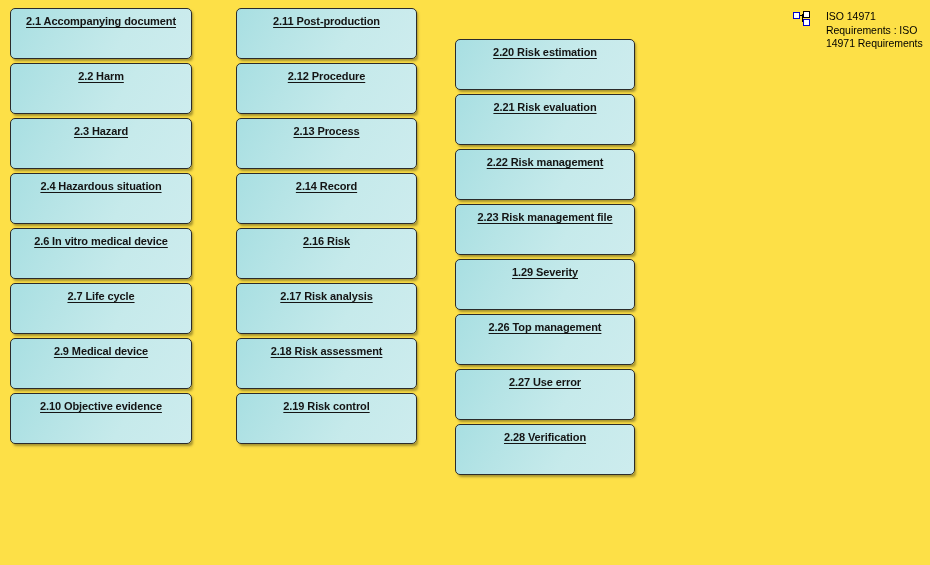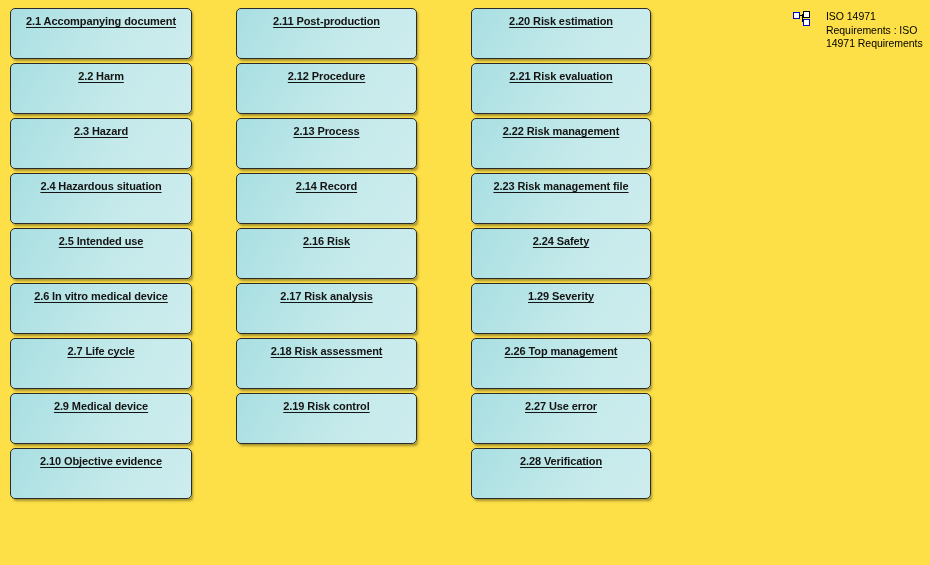--- a/index.html
+++ b/index.html
@@ -28,21 +28,21 @@
     padding-left: 40px;
   }
 
   
   .column {
     position: absolute;
     top: 8px;
   }
   #column-1 { left: 10px;  width: 182px; }
   #column-2 { left: 236px; width: 181px; }
-  #column-3 { left: 471px; width: 180px; }
+  #column-3 { left: 455px; width: 180px; margin-top: 31px; }
 
   
   .node-box {
     position: relative;
     box-sizing: border-box;
     height: 51px;
     margin-bottom: 4px;
     border: 1.3px solid #2b2b2b;
     border-radius: 5px;
     background: linear-gradient(120deg, #a8dfe2 0%, #b6e4e6 28%, #c6eaeb 62%, #cdecee 100%);
@@ -104,23 +104,20 @@
     <div class="node-box">
       <div class="node-label">2.2 Harm</div>
     </div>
     <div class="node-box">
       <div class="node-label">2.3 Hazard</div>
     </div>
     <div class="node-box">
       <div class="node-label">2.4 Hazardous situation</div>
     </div>
     <div class="node-box">
-      <div class="node-label">2.5 Intended use</div>
-    </div>
-    <div class="node-box">
       <div class="node-label">2.6 In vitro medical device</div>
     </div>
     <div class="node-box">
       <div class="node-label">2.7 Life cycle</div>
     </div>
     <div class="node-box">
       <div class="node-label">2.9 Medical device</div>
     </div>
     <div class="node-box">
       <div class="node-label">2.10 Objective evidence</div>
@@ -159,23 +156,20 @@
       <div class="node-label">2.20 Risk estimation</div>
     </div>
     <div class="node-box">
       <div class="node-label">2.21 Risk evaluation</div>
     </div>
     <div class="node-box">
       <div class="node-label">2.22 Risk management</div>
     </div>
     <div class="node-box">
       <div class="node-label">2.23 Risk management file</div>
-    </div>
-    <div class="node-box">
-      <div class="node-label">2.24 Safety</div>
     </div>
     <div class="node-box">
       <div class="node-label">1.29 Severity</div>
     </div>
     <div class="node-box">
       <div class="node-label">2.26 Top management</div>
     </div>
     <div class="node-box">
       <div class="node-label">2.27 Use error</div>
     </div>

